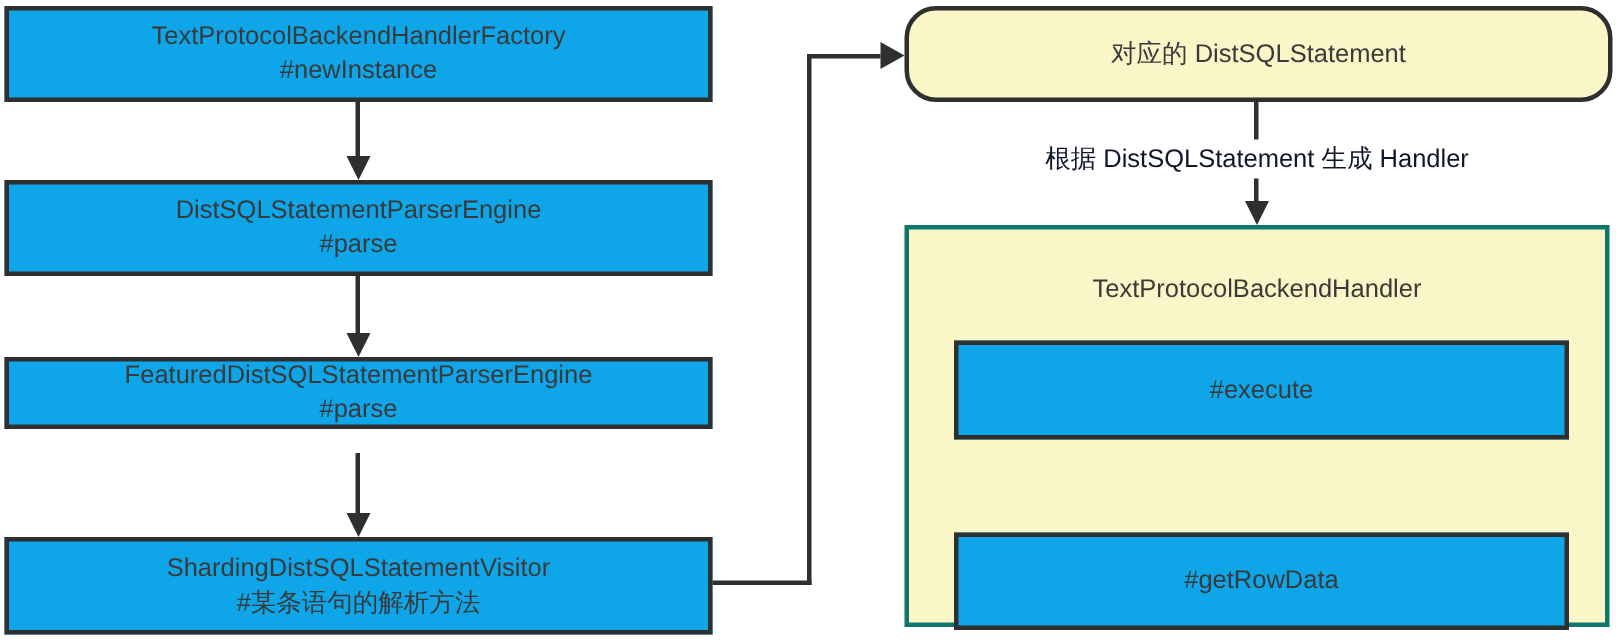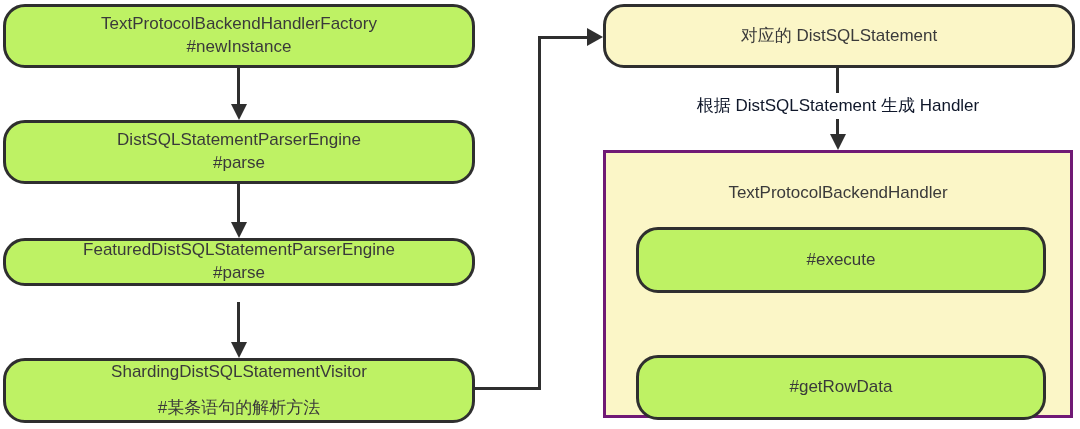--- a/index.html
+++ b/index.html
@@ -22,29 +22,29 @@
     border: 3px solid #2f2f2f;
     display: flex;
     flex-direction: column;
     align-items: center;
     justify-content: center;
     text-align: center;
     font-size: 17px;
     line-height: 1.35;
     color: #3a3a3a;
   }
-  .green  { background: #bef264; border-radius: 22px; }
+  .green  { background: #0ea5e9; }
   .yellow { background: #fbf6c7; }
 
   
   .lbox { left: 3px; width: 472px; }
   #lbox1 { top: 4px;   height: 64px; }
   #lbox2 { top: 120px; height: 64px; }
   #lbox3 { top: 238px; height: 48px; }
-  #lbox4 { top: 358px; height: 65px; justify-content: space-between; }
+  #lbox4 { top: 358px; height: 65px; }
 
   
   .seg {
     position: absolute;
     background: #2f2f2f;
   }
   .arrowhead {
     position: absolute;
     width: 0;
     height: 0;
@@ -85,21 +85,21 @@
 
   
   #ybox1 { left: 603px; top: 4px; width: 472px; height: 64px; border-radius: 21px; }
   #bigbox {
     position: absolute;
     box-sizing: border-box;
     left: 603px;
     top: 150px;
     width: 470px;
     height: 268px;
-    border: 3px solid #701a75;
+    border: 3px solid #0f766e;
     background: #fbf6c7;
   }
   #bigbox-title {
     position: absolute;
     left: 0;
     top: 30px;
     width: 100%;
     text-align: center;
     font-size: 17px;
     color: #3a3a3a;

